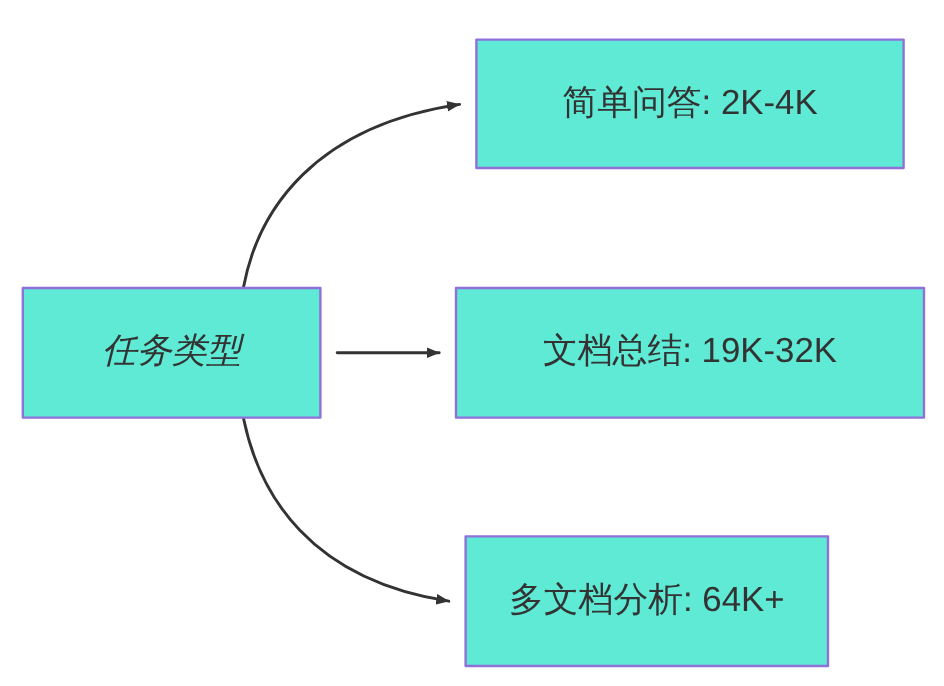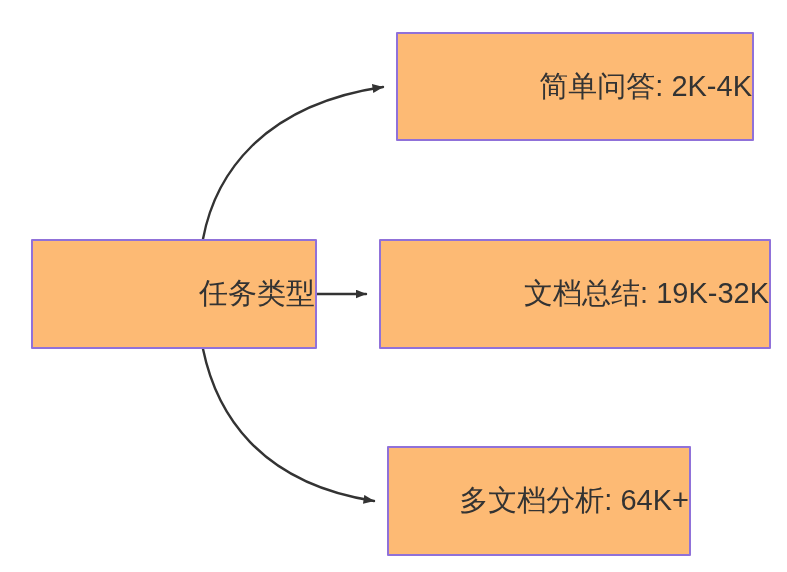--- a/index.html
+++ b/index.html
@@ -21,41 +21,42 @@
     position: absolute;
     left: 0;
     top: 0;
     width: 787px;
     height: 572px;
     pointer-events: none;
   }
   .node {
     position: absolute;
     box-sizing: border-box;
-    background: #fdba74;
+    background: #5eead4;
     border: 2px solid #9071d9;
     border-radius: 1px;
     display: flex;
     align-items: center;
-    justify-content: flex-end;
+    justify-content: center;
     z-index: 2;
   }
   .node-label {
     color: #333333;
     font-size: 29px;
     line-height: 1.15;
     letter-spacing: 0px;
     white-space: nowrap;
     text-align: center;
   }
   #node-source {
-    left: 31px;
+    left: 18px;
     top: 239px;
-    width: 286px;
+    width: 250px;
     height: 110px;
+    font-style: italic;
   }
   #node-target-0 {
     left: 396px;
     top: 32px;
     width: 358px;
     height: 109px;
   }
   #node-target-1 {
     left: 379px;
     top: 239px;

